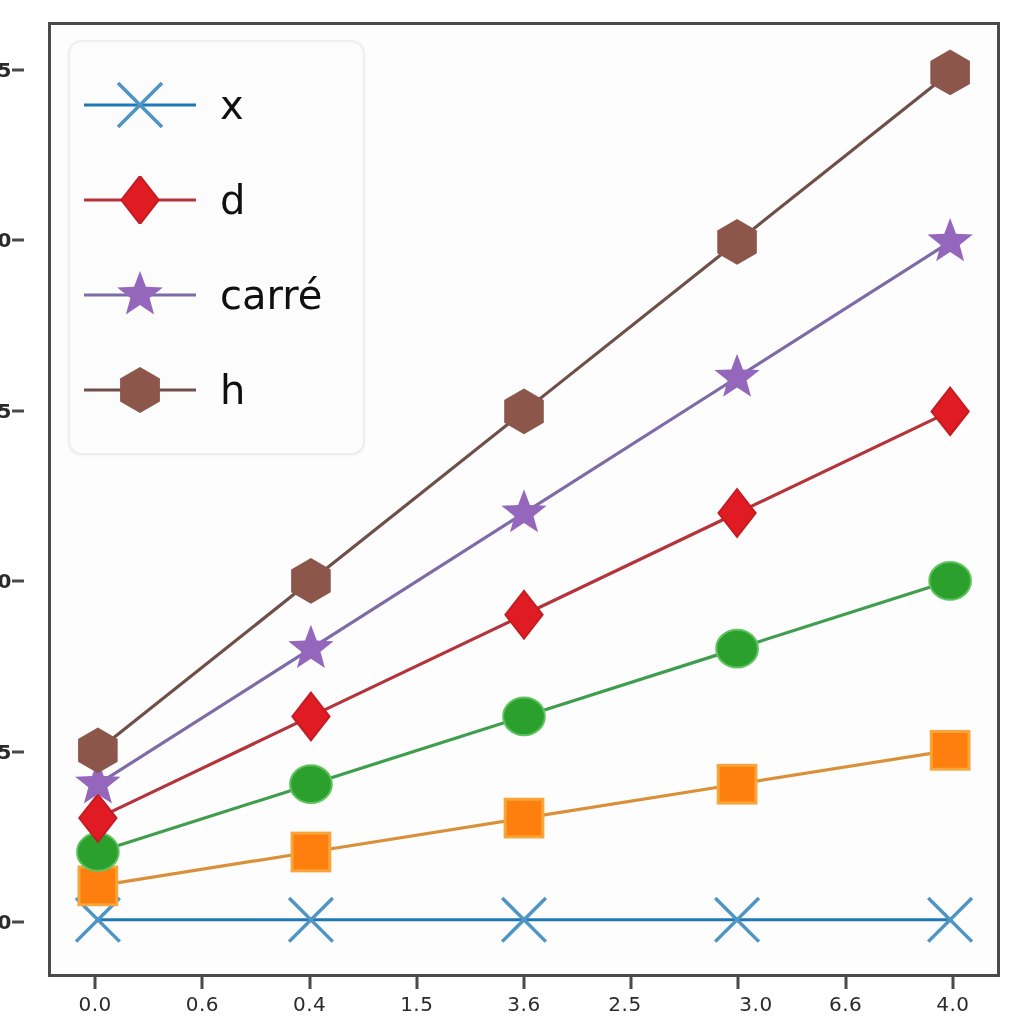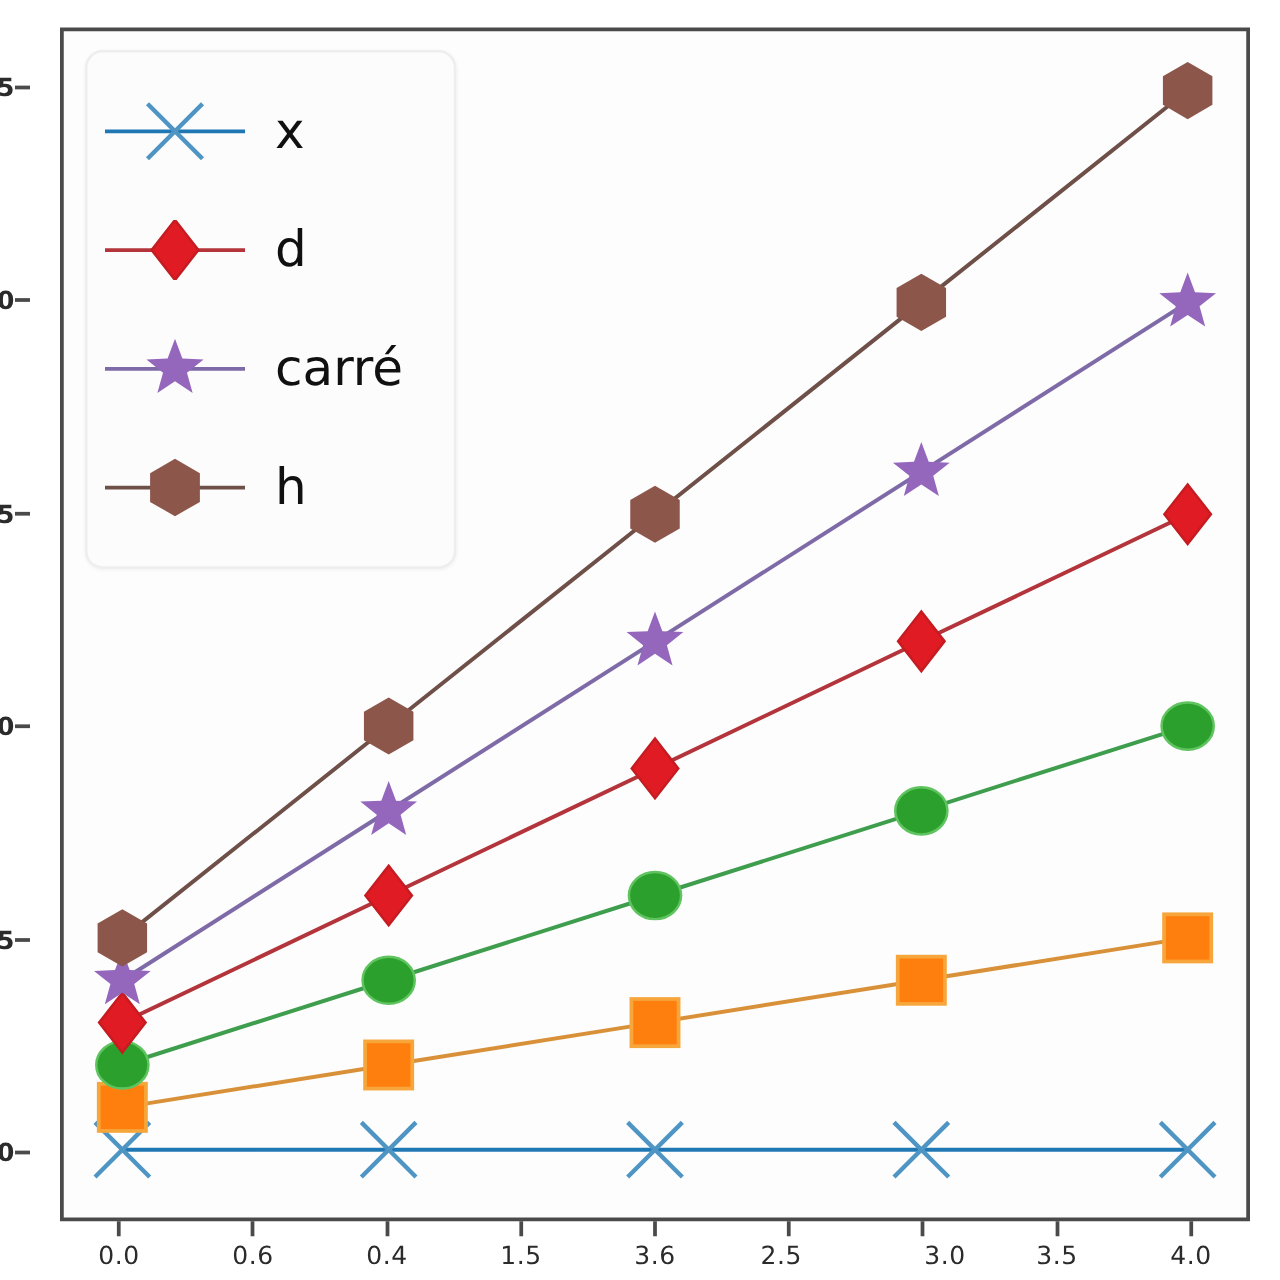--- a/index.html
+++ b/index.html
@@ -208,21 +208,21 @@
       <div class="xtick-label" style="left: 309.586px;">0.4</div>
       <div class="xtick-mark" style="left: 309.586px;"></div>
       <div class="xtick-label" style="left: 416.793px;">1.5</div>
       <div class="xtick-mark" style="left: 416.793px;"></div>
       <div class="xtick-label" style="left: 524px;">3.6</div>
       <div class="xtick-mark" style="left: 524px;"></div>
       <div class="xtick-label" style="left: 625px;">2.5</div>
       <div class="xtick-mark" style="left: 631.207px;"></div>
       <div class="xtick-label" style="left: 756px;">3.0</div>
       <div class="xtick-mark" style="left: 738.414px;"></div>
-      <div class="xtick-label" style="left: 845.622px;">3.5</div>
+      <div class="xtick-label" style="left: 845.622px;">6.6</div>
       <div class="xtick-mark" style="left: 845.622px;"></div>
       <div class="xtick-label" style="left: 952.829px;">4.0</div>
       <div class="xtick-mark" style="left: 952.829px;"></div>
     </div>
 
   <div id="legend">
       <div class="legend-row">
         <span class="legend-swatch">
           <svg width="120" height="48" viewBox="0 0 120 48">
             <line x1="4" y1="24" x2="116" y2="24" stroke="#1f77b4" stroke-width="3"></line>

